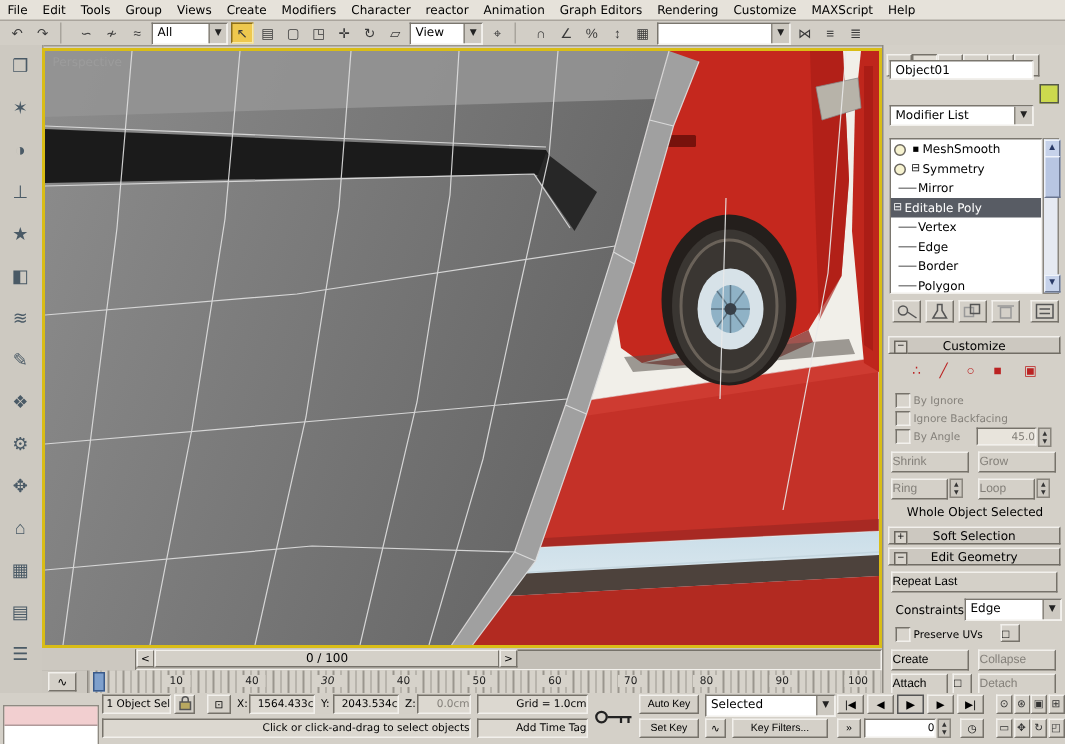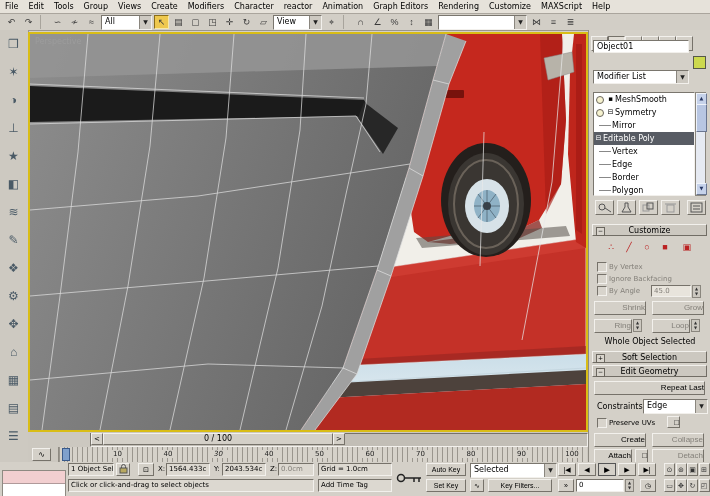--- a/index.html
+++ b/index.html
@@ -37,24 +37,24 @@
   #stacksb{position:absolute;left:106px;top:62px;width:11px;height:104px;background:#e6eaf2;border:1px solid #8a867e;box-sizing:border-box;}
   .sbbtn{position:absolute;left:0;width:9px;height:10px;background:#c6d2ea;border:1px solid;border-color:#f0f4fa #6a7690 #6a7690 #f0f4fa;font-size:5px;line-height:9px;text-align:center;color:#2a3a66;padding:0;}
   #sbthumb{position:absolute;left:0;top:11px;width:9px;height:26px;background:#b8c6e2;border:1px solid;border-color:#eef2fa #6a7690 #6a7690 #eef2fa;}
   #stacktools{position:absolute;left:2px;top:170px;width:118px;height:16px;}
   .stbtn{position:absolute;top:0;width:19px;height:15px;background:#d4d0c8;border:1px solid;border-color:#f2f0ec #76726a #76726a #f2f0ec;padding:0;}
   .roll{position:absolute;left:3px;width:115px;height:12px;background:#ccc8c0;border:1px solid;border-color:#f2f0ec #716d65 #716d65 #f2f0ec;text-align:center;font-size:8px;line-height:11px;box-sizing:border-box;}
   .roll .pm{position:absolute;left:3px;top:2px;width:7px;height:7px;background:#d8d4cc;border:1px solid #6a665e;font-size:6px;line-height:5px;text-align:center;}
   .sob{position:absolute;top:210px;width:16px;height:14px;background:#d4d0c8;border:1px solid #d4d0c8;color:#b22;font-size:9px;line-height:13px;text-align:center;padding:0;}
   .cb{position:absolute;width:8px;height:8px;background:#d8d4cc;border:1px solid;border-color:#76726a #f2f0ec #f2f0ec #76726a;}
   .cbl{position:absolute;font-size:7px;color:#84807a;}
-  .pbtn{position:absolute;height:14px;background:#d4d0c8;border:1px solid;border-color:#f2f0ec #76726a #76726a #f2f0ec;font-size:8px;text-align:right;line-height:12px;padding:0;box-sizing:border-box;}
+  .pbtn{position:absolute;height:14px;background:#d4d0c8;border:1px solid;border-color:#f2f0ec #76726a #76726a #f2f0ec;font-size:8px;text-align:left;line-height:12px;padding:0;box-sizing:border-box;}
   .pbtn.dis{color:#84807a;}
   .spin{position:absolute;width:9px;height:13px;background:#ccc8c0;border:1px solid #8a867e;font-size:4px;line-height:5px;text-align:center;color:#333;box-sizing:border-box;}
-  .sunkf{position:absolute;background:#dcd8d0;border:1px solid;border-color:#76726a #f2f0ec #f2f0ec #76726a;font-size:7px;line-height:10px;padding-left:2px;box-sizing:border-box;overflow:hidden;white-space:nowrap;}
+  .sunkf{position:absolute;background:#dcd8d0;border:1px solid;border-color:#76726a #f2f0ec #f2f0ec #76726a;font-size:7px;line-height:10px;padding-left:2px;box-sizing:border-box;overflow:hidden;white-space:nowrap;text-align:right;}
   
   #tslider{position:absolute;left:28px;top:432px;width:560px;height:15px;background:#ccc8c0;border-bottom:1px solid #a8a49c;}
   #tsgroove{position:absolute;left:62px;top:1px;width:496px;height:12px;background:#c2beb6;border:1px solid;border-color:#76726a #f2f0ec #f2f0ec #76726a;}
   #tshandle{position:absolute;left:63px;top:1px;width:254px;height:12px;display:flex;}
   #tshandle .cap{width:12px;height:12px;background:#d4d0c8;border:1px solid;border-color:#f2f0ec #76726a #76726a #f2f0ec;font-size:7px;line-height:10px;text-align:center;box-sizing:border-box;}
   #tshandle .mid{flex:1;height:12px;background:#d4d0c8;border:1px solid;border-color:#f2f0ec #76726a #76726a #f2f0ec;text-align:center;font-size:8px;line-height:10px;box-sizing:border-box;}
   #trackbar{position:absolute;left:28px;top:447px;width:560px;height:15px;background:#ccc8c0;border-bottom:1px solid #8e8a82;}
   #tbicon{position:absolute;left:4px;top:1px;width:19px;height:13px;background:#d4d0c8;border:1px solid;border-color:#f2f0ec #76726a #76726a #f2f0ec;font-size:8px;line-height:11px;text-align:center;padding:0;}
   #ruler{position:absolute;left:30px;top:0;width:528px;height:15px;background:#d6d2ca;border-left:1px solid #8e8a82;
     background-image:repeating-linear-gradient(to right,#9a968e 0,#9a968e 1px,transparent 1px,transparent 5px);background-position:8px 0;}
@@ -284,21 +284,21 @@
 
     <div class="roll" style="top:194px"><span class="pm">−</span><span>Customize</span></div>
     <div id="sobrow">
         <button class="sob" style="left: 14px;">∴</button>
         <button class="sob" style="left: 32px;">╱</button>
         <button class="sob" style="left: 50px;">○</button>
         <button class="sob" style="left: 68px;">■</button>
         <button class="sob" style="left: 90px;">▣</button>
       </div>
     <span class="cb" style="left:8px;top:232px"></span>
-    <span class="cbl" style="left:20px;top:233px">By Vertex</span>
+    <span class="cbl" style="left:20px;top:233px">By Ignore</span>
     <span class="cb" style="left:8px;top:244px"></span>
     <span class="cbl" style="left:20px;top:245px">Ignore Backfacing</span>
     <span class="cb" style="left:8px;top:256px"></span>
     <span class="cbl" style="left:20px;top:257px">By Angle</span>
     <div class="sunkf" style="left:62px;top:255px;width:40px;height:12px;background:#e8e4dc;color:#84807a">45.0</div>
     <span class="spin" style="left:103px;top:255px">▲<br>▼</span>
 
     <button class="pbtn dis" style="left:5px;top:271px;width:52px">Shrink</button>
     <button class="pbtn dis" style="left:63px;top:271px;width:52px">Grow</button>
     <button class="pbtn dis" style="left:5px;top:289px;width:38px">Ring</button>

